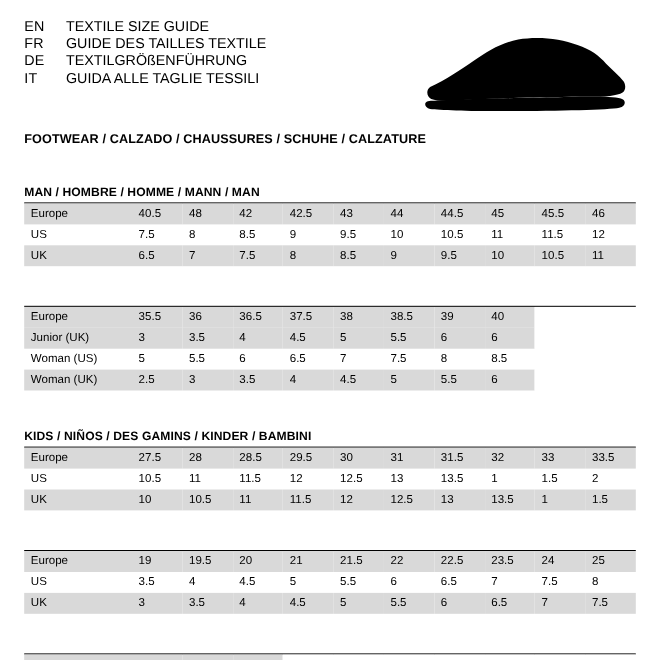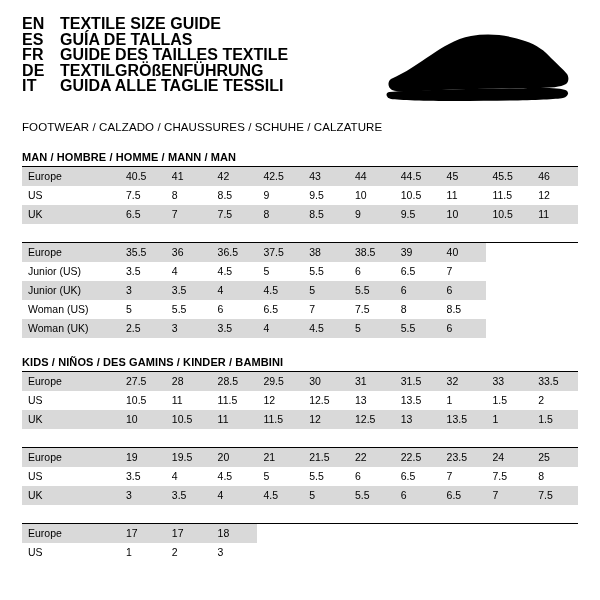--- a/index.html
+++ b/index.html
@@ -25,22 +25,22 @@
   
   .header {
     display: flex;
     align-items: flex-start;
     justify-content: space-between;
   }
   .lang-table {
     border-collapse: collapse;
   }
   .lang-table td {
-    font-size: 16px;
-    font-weight: bold;
+    font-size: 13px;
+    font-weight: normal;
     line-height: 15.6px;
     padding: 0;
     white-space: nowrap;
     vertical-align: top;
     margin-left: 47px;
   }
   .lang-code {
     width: 38px;
     letter-spacing: 0.2px;
   }
@@ -49,27 +49,27 @@
     height: 78px;
     margin-right: 8px;
     margin-top: 14px;
     display: flex;
     align-items: center;
     justify-content: flex-end;
   }
   .footwear-line {
     margin-top: 13px;
     font-size: 11.5px;
-    font-weight: normal;
+    font-weight: bold;
     letter-spacing: 0.1px;
   }
 
   
   .section {
-    margin-top: 18px;
+    margin-top: 36px;
   }
   .section-title {
     font-size: 11px;
     font-weight: bold;
     letter-spacing: 0.1px;
     margin-bottom: 3px;
   }
   .rule {
     height: 1px;
     background: #000000;
@@ -106,24 +106,20 @@
 <body>
 
 <div class="page">
 
   <div class="header">
     <table class="lang-table">
       <tbody>
         <tr>
           <td class="lang-code">EN</td>
           <td>TEXTILE SIZE GUIDE</td>
-        </tr>
-        <tr>
-          <td class="lang-code">ES</td>
-          <td>GUÍA DE TALLAS</td>
         </tr>
         <tr>
           <td class="lang-code">FR</td>
           <td>GUIDE DES TAILLES TEXTILE</td>
         </tr>
         <tr>
           <td class="lang-code">DE</td>
           <td>TEXTILGRÖßENFÜHRUNG</td>
         </tr>
         <tr>
@@ -145,21 +141,21 @@
 
   <div id="sections">
       <div class="section">
         <div class="section-title">MAN / HOMBRE / HOMME / MANN / MAN</div>
         <div class="rule"></div>
         <table class="size">
           <tbody>
             <tr class="shaded">
               <td class="label">Europe</td>
               <td>40.5</td>
-              <td>41</td>
+              <td>48</td>
               <td>42</td>
               <td>42.5</td>
               <td>43</td>
               <td>44</td>
               <td>44.5</td>
               <td>45</td>
               <td>45.5</td>
               <td>46</td>
             </tr>
             <tr>
@@ -200,33 +196,20 @@
               <td>35.5</td>
               <td>36</td>
               <td>36.5</td>
               <td>37.5</td>
               <td>38</td>
               <td>38.5</td>
               <td>39</td>
               <td>40</td>
               <td style="background: rgb(255, 255, 255);"></td>
               <td style="background: rgb(255, 255, 255);"></td>
-            </tr>
-            <tr>
-              <td class="label">Junior (US)</td>
-              <td>3.5</td>
-              <td>4</td>
-              <td>4.5</td>
-              <td>5</td>
-              <td>5.5</td>
-              <td>6</td>
-              <td>6.5</td>
-              <td>7</td>
-              <td></td>
-              <td></td>
             </tr>
             <tr class="shaded">
               <td class="label">Junior (UK)</td>
               <td>3</td>
               <td>3.5</td>
               <td>4</td>
               <td>4.5</td>
               <td>5</td>
               <td>5.5</td>
               <td>6</td>

